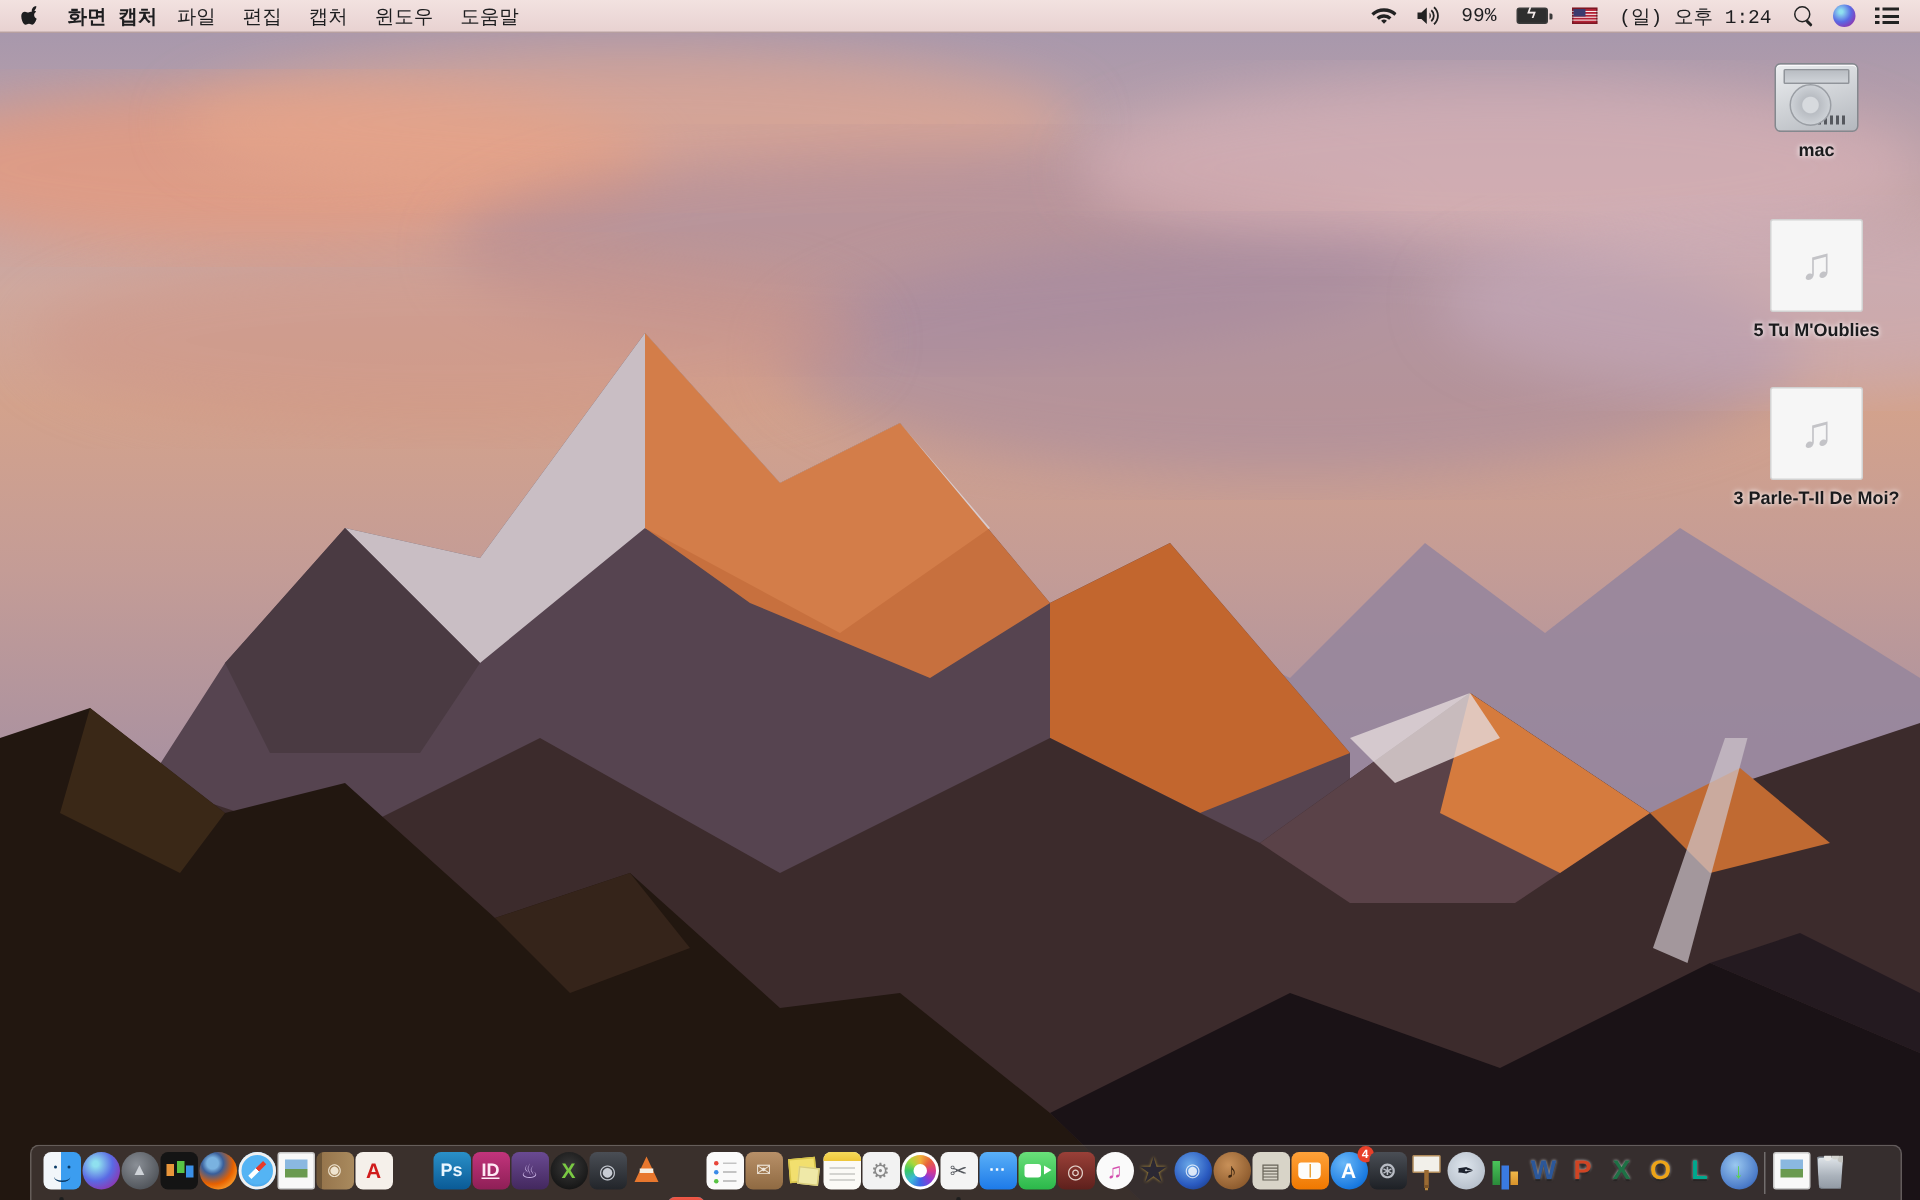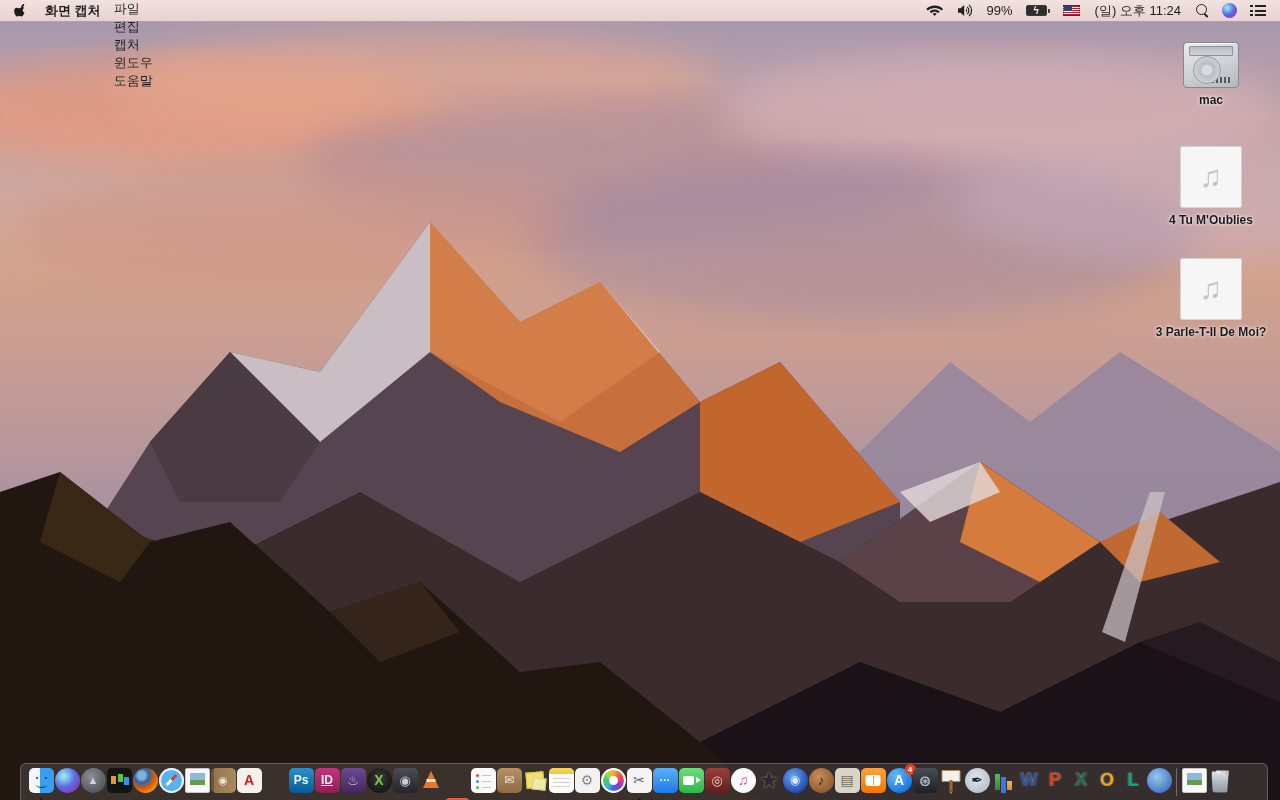--- a/index.html
+++ b/index.html
@@ -10,21 +10,21 @@
   
   #wallpaper { position:absolute; top:22px; left:0; width:1280px; height:778px;
     background:linear-gradient(180deg,#a898ac 0%,#bfa2a8 12%,#cfa89e 22%,#d3a28c 32%,#c49c96 46%,#ab92a0 62%,#94859a 78%);
   }
   #wallpaper svg { position:absolute; inset:0; }
 
   
   #menubar { position:absolute; top:0; left:0; width:1280px; height:22px;
     background:linear-gradient(180deg,#f2e2e0,#e8d2d1);
     border-bottom:1px solid rgba(110,80,85,.45);
-    display:flex; align-items:flex-start; font-size:13px; color:#1d1d1f; z-index:50; }
+    display:flex; align-items:flex-start; font-size:13px; color:#1d1d1f; z-index:50;font-family:Liberation Mono, monospace; }
   #menu-left { display:flex; align-items:center; height:100%; padding-left:14px; }
   #apple-logo { width:15px; height:16px; margin-right:16px; display:flex; align-items:center; }
   #apple-logo svg { width:14px; height:15px; fill:#1d1d1f; }
   #app-name { font-weight:700; margin-right:4px; }
   .menu-item { padding:0 9px; height:100%; display:flex; align-items:center; }
   #menu-right { margin-left:auto; display:flex; align-items:center; height:100%; padding-right:12px; gap:9px; }
   .status-item { display:flex; align-items:center; height:100%; padding:0 2px; }
   .wifi-ic svg, .vol-ic svg { height:13px; fill:#222; }
   .battery-body { position:relative; width:21px; height:11px; border:1px solid #3a3a3a; border-radius:2px;
     background:#2e2e2e; display:flex; align-items:center; justify-content:center; }
@@ -187,21 +187,21 @@
   </div>
 
   <div id="menubar">
     <div id="menu-left">
       <span id="apple-logo">
         <svg viewBox="0 0 16 17">
             <path d="M11.6 1.1c-.9.06-1.95.62-2.55 1.35-.54.65-1 1.62-.83 2.55 1 .06 2-.56 2.6-1.3.58-.72 1-1.66.78-2.6zM8.4 5.35c-1.15 0-2.2.68-2.82.68-.63 0-1.57-.64-2.6-.64C1.6 5.4.2 6.5.2 8.75c0 1.36.26 2.77.88 4.07.58 1.15 1.36 2.45 2.45 2.45.94 0 1.3-.62 2.56-.62 1.26 0 1.56.62 2.56.62 1.1 0 1.83-1.2 2.4-2.35.42-.84.63-1.4.9-2.15-2.3-.9-2.67-4.13-.37-5.23-.73-.94-1.98-1.19-3.18-1.19z"></path>
           </svg>
       </span>
       <span id="app-name">화면 캡처</span>
-      <span id="menus-container" style="display:flex;height:100%;flex-direction:column;">
+      <span id="menus-container" style="display:flex;height:100%;">
           <span class="menu-item">파일</span>
           <span class="menu-item">편집</span>
           <span class="menu-item">캡처</span>
           <span class="menu-item">윈도우</span>
           <span class="menu-item">도움말</span>
         </span>
     </div>
     <div id="menu-right">
       <span class="status-item wifi-ic">
         <svg viewBox="0 0 16 12">
@@ -218,21 +218,21 @@
       <span class="status-item">99%</span>
       <span class="status-item">
         <span class="battery-body">
             <span class="bolt">ϟ</span>
           </span>
         <span class="battery-tip"></span>
       </span>
       <span class="status-item">
           <span class="flag"></span>
         </span>
-      <span class="status-item clock">(일) 오후 11:24</span>
+      <span class="status-item clock">(일) 오후 1:24</span>
       <span class="status-item">
           <span class="spot-ic"></span>
         </span>
       <span class="status-item">
           <span class="siri-orb"></span>
         </span>
       <span class="status-item">
         <span class="nc-ic">
           <span class="nc-row">
               <span class="nc-dash-s"></span>
@@ -255,21 +255,21 @@
       <div class="desk-cell">
         <div class="drive">
           <div class="vents"></div>
         </div>
         <div class="desk-label">mac</div>
       </div>
       <div class="desk-cell">
         <div class="audio-file">
           <span class="note">♫</span>
         </div>
-        <div class="desk-label">4 Tu M'Oublies</div>
+        <div class="desk-label">5 Tu M'Oublies</div>
       </div>
       <div class="desk-cell">
         <div class="audio-file">
           <span class="note">♫</span>
         </div>
         <div class="desk-label">3 Parle-T-Il De Moi?</div>
       </div>
     </div>
 
   <div id="dock">

